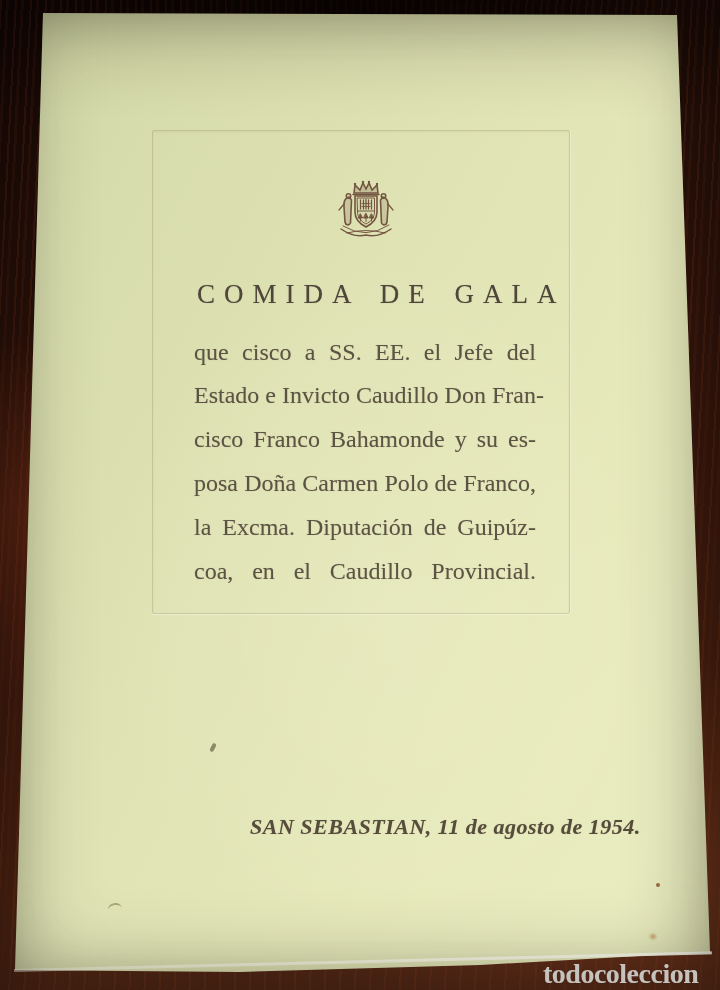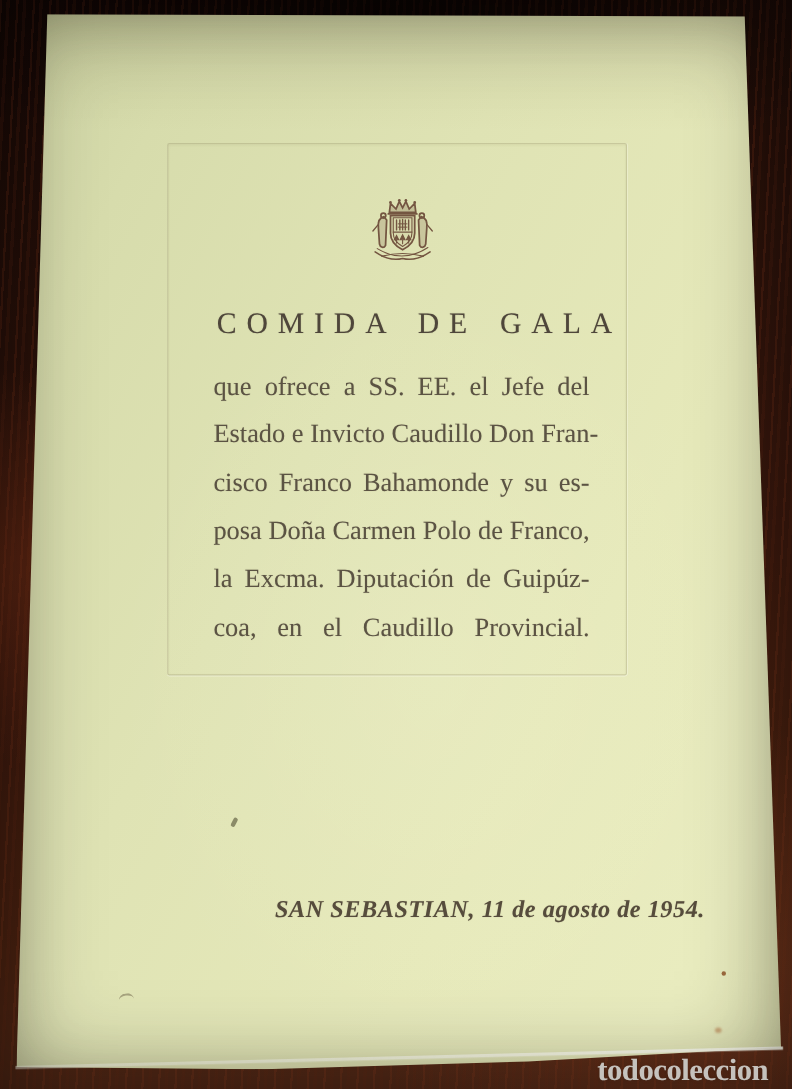--- a/index.html
+++ b/index.html
@@ -127,21 +127,21 @@
       <circle cx="56.5" cy="16" r="2.2"></circle>
       <path d="M17 24 L12 30 M61 24 L66 30" stroke-width="1.2"></path>
 
       <path d="M14 49 Q27 58 39 55 Q51 58 64 49" stroke-width="1.4"></path>
       <path d="M16 46 Q39 60 62 45" stroke-width="1"></path>
       <path d="M20 53 Q39 48 58 53" stroke-width="1"></path>
     </svg>
 
     <div class="title">COMIDA DE GALA</div>
 
-    <div class="bline l1">que ofrece a SS. EE. el Jefe del</div>
+    <div class="bline l1">que cisco a SS. EE. el Jefe del</div>
     <div class="bline l2">Estado e Invicto Caudillo Don Fran-</div>
     <div class="bline l3">cisco Franco Bahamonde y su es-</div>
     <div class="bline l4">posa Doña Carmen Polo de Franco,</div>
     <div class="bline l5">la Excma. Diputación de Guipúz-</div>
     <div class="bline l6">coa, en el Caudillo Provincial.</div>
 
     <div class="dateline">SAN SEBASTIAN, 11 de agosto de 1954.</div>
 
     <div class="speck-a"></div>
     <div class="speck-b"></div>

